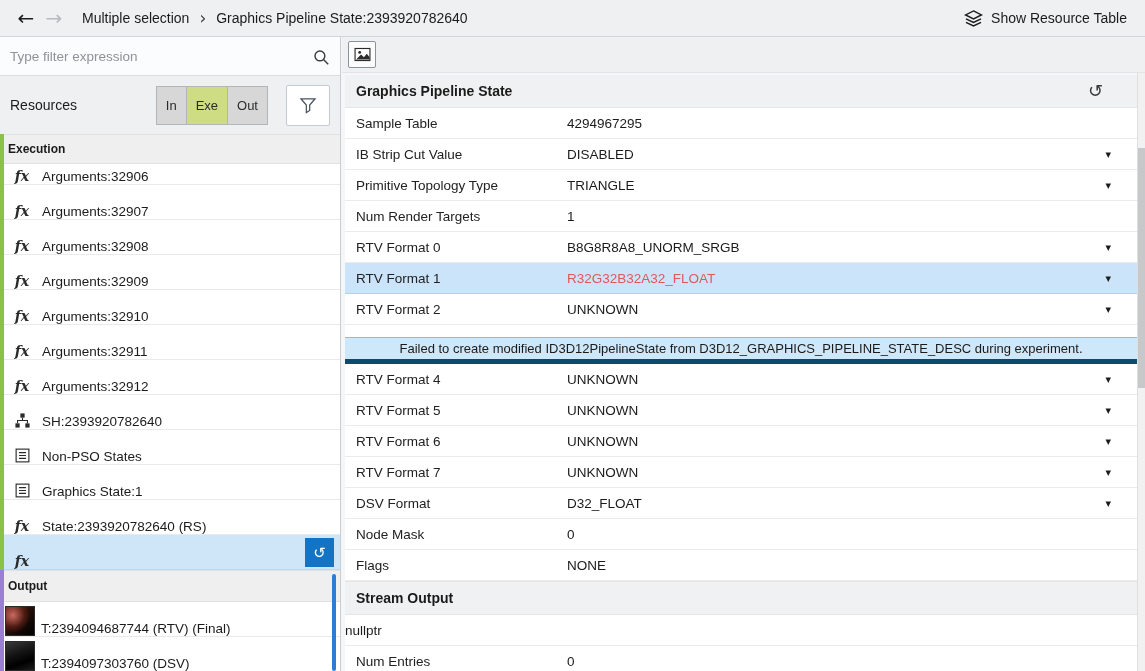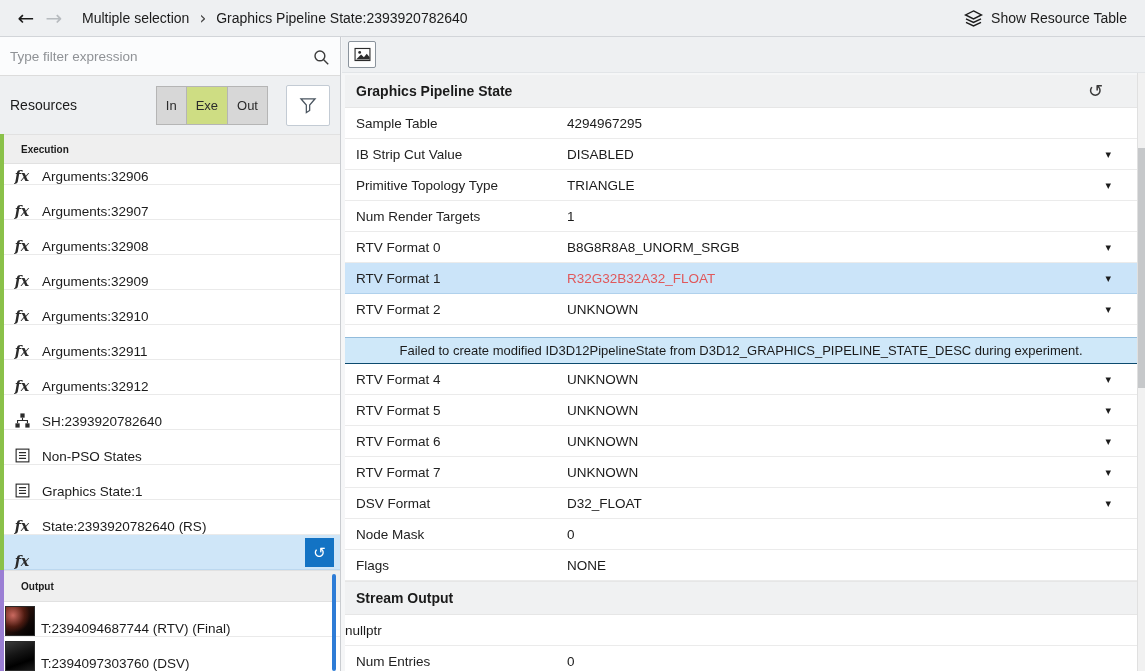--- a/index.html
+++ b/index.html
@@ -37,21 +37,21 @@
             color:#2b2b2b; margin-left:-1px; cursor:pointer; font-family:inherit; }
   .toggle.exe { background:#cedd83; }
   .funnel-btn { width:44px; height:41px; background:#fff; border:1px solid #c3cbd4; border-radius:2px;
                 margin-left:18px; display:flex; align-items:center; justify-content:center; cursor:pointer; }
 
   .section { position:relative; }
   .section::before { content:""; position:absolute; left:0; top:0; bottom:0; width:4px; z-index:3; }
   .section.exec::before { background:#8ac149; }
   .section.out::before  { background:#9b7fd4; }
   .sec-hdr { height:30px; background:#efefef; border-top:1px solid #e1e1e1; border-bottom:1px solid #e1e1e1;
-             display:flex; align-items:center; padding-left:21px; font-weight:bold; font-size:10px; }
+             display:flex; align-items:center; padding-left:8px; font-weight:bold; font-size:12px; }
   .sec-hdr.out-hdr { height:32px; }
   .s-item { height:35px; display:flex; align-items:flex-end; border-bottom:1px solid #eaeaea;
             background:#fff; position:relative; padding-left:8px; cursor:pointer; }
   .s-item.clipped { height:21px; overflow:hidden; }
   .s-icon { width:28px; flex:none; display:flex; align-items:center; justify-content:center; }
   .fx-glyph { font-style:italic; font-family:"DejaVu Serif",serif; font-weight:600; font-size:14px; color:#2b2b2b; }
   .s-label { margin-left:6px; font-size:13.5px; white-space:nowrap; overflow:hidden; }
   .s-item.selected { background:#cfe6f8; border-bottom-color:#bcd8ef; }
   .s-item.selected .s-label { color:#1f6fba; }
   .sel-revert { position:absolute; right:6px; top:3px; width:29px; height:29px; background:#1373c4;
@@ -79,21 +79,21 @@
   .prop-row { position:relative; height:31px; background:#fff; border-bottom:1px solid #ebebeb;
               display:flex; align-items:center; font-size:13.5px; }
   .prop-label { width:222px; flex:none; padding-left:11px; color:#222; }
   .prop-value { flex:1; color:#1b1b1b; }
   .dd-value { cursor:pointer; }
   .dd { position:absolute; right:26px; top:50%; transform:translateY(-50%); font-size:11px;
         color:#1b1b1b; cursor:pointer; font-family:"DejaVu Sans",sans-serif; }
   .prop-row.hl { background:#cbe4f9; border-bottom-color:#b0d1ec; }
   .prop-row.hl .prop-value { color:#e0585b; }
   .sliver { height:12px; background:#fff; }
-  .banner { height:27px; background:#cfe8f9; border-top:1px solid #92bcdc; border-bottom:1px solid #0c4a6e;
+  .banner { height:27px; background:#cfe8f9; border-top:1px solid #92bcdc; border-bottom:5px solid #0c4a6e;
             display:flex; align-items:center; justify-content:center; font-size:13px; color:#1b1b1b; }
   .sec-hdr2 { height:34px; background:#f0f1f2; border-top:1px solid #e6e6e6; border-bottom:1px solid #e6e6e6;
               display:flex; align-items:center; padding-left:11px; font-weight:bold; font-size:14px; }
   .main-scroll { position:absolute; top:36px; right:0; bottom:0; width:8px; background:#f1f1f1;
                  border-left:1px solid #e0e0e0; cursor:pointer; }
   .main-scroll .thumb2 { position:absolute; top:75px; left:0; width:100%; height:240px; background:#c6c8ca; }
 
   svg { display:block; }
 </style>
 </head>

